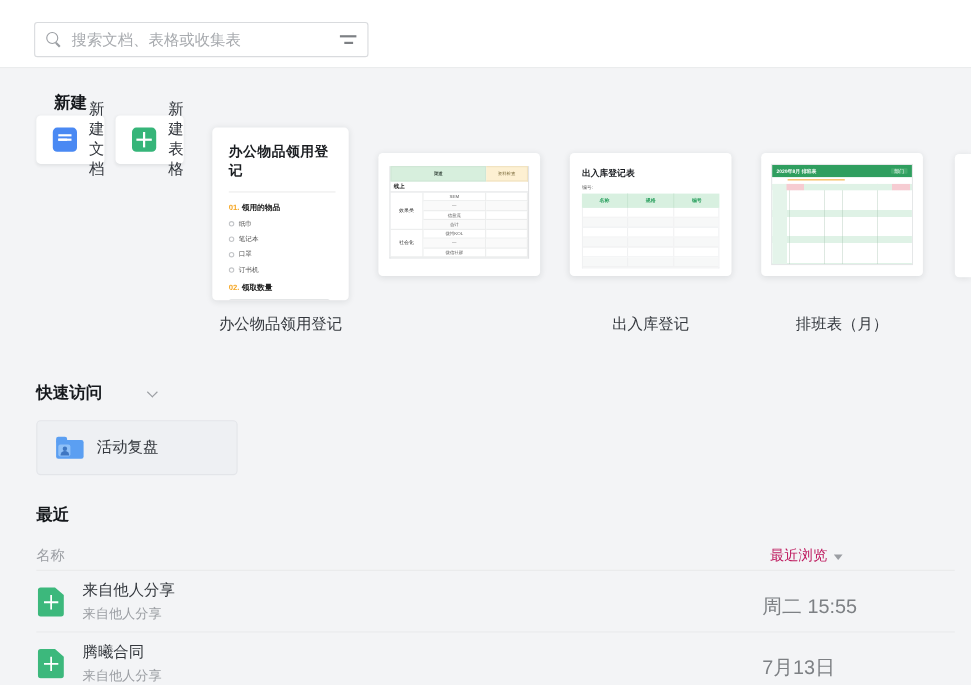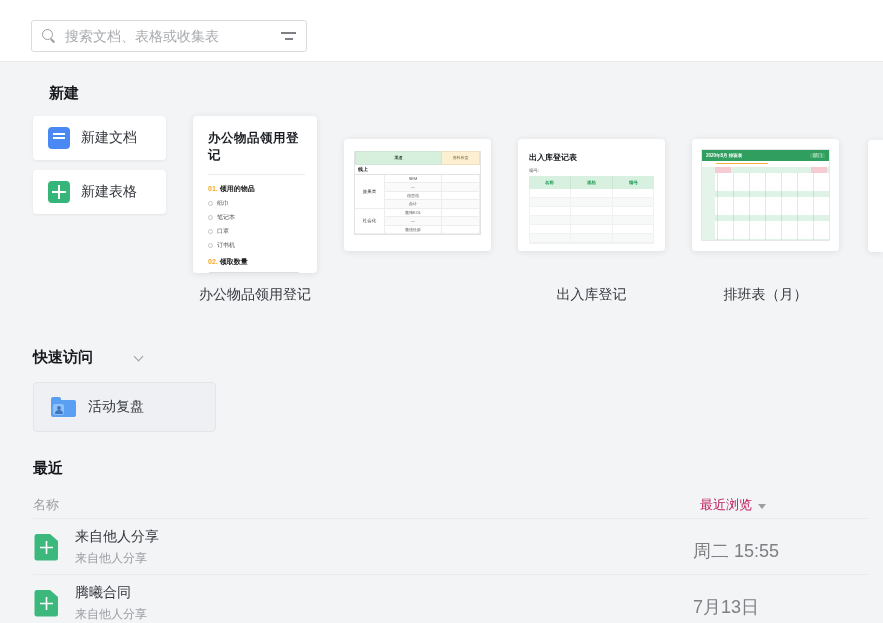--- a/index.html
+++ b/index.html
@@ -4,40 +4,40 @@
 <style>
   * { margin:0; padding:0; box-sizing:border-box; }
   html,body { width:883px; height:623px; }
   body {
     font-family:"Liberation Sans","DejaVu Sans",sans-serif;
     background:#f3f4f6; color:#33373d; position:relative; overflow:hidden;
   }
   
   .topbar { position:absolute; left:0; top:0; width:883px; height:62px;
     background:#ffffff; border-bottom:1px solid #e8eaec; }
-  .searchbox { position:absolute; left:31px; top:20px; width:276px; height:32px;
+  .searchbox { position:absolute; left:31px; top:20px; width:304px; height:32px;
     border:1px solid #d9dbde; border-radius:3px; background:#fff;
     display:flex; align-items:center; padding:0 10px; }
   .search-icon { width:14px; height:14px; position:relative; flex:0 0 auto; margin-right:9px; }
   .search-icon::before { content:""; position:absolute; left:0; top:0; width:9px; height:9px;
     border:1.5px solid #9b9ea3; border-radius:50%; }
   .search-icon::after { content:""; position:absolute; left:9px; top:9px; width:5px; height:1.5px;
     background:#9b9ea3; transform:rotate(45deg); transform-origin:left center; }
   .search-input { flex:1; border:none; outline:none; font-size:14px; color:#33373d;
     font-family:inherit; background:transparent; }
   .search-input::placeholder { color:#a8abaf; }
   .filter-icon { width:15px; height:10px; position:relative; flex:0 0 auto; }
   .filter-icon::before { content:""; position:absolute; left:0; top:1px; width:15px; height:1.6px; background:#7d8084; }
   .filter-icon::after { content:""; position:absolute; left:3.5px; top:7px; width:8px; height:1.6px; background:#7d8084; }
 
   .h-section { position:absolute; font-size:15px; font-weight:bold; color:#15181c; }
 
   
-  .new-col { position:absolute; left:33px; top:116px; width:133px; display:flex;
-    flex-direction:column; gap:10px; }
+  .new-col { position:absolute; left:33px; top:105px; width:133px; display:flex;
+    flex-direction:row; gap:10px; }
   .new-btn { height:44px; background:#fff; border-radius:4px;
     box-shadow:0 1px 3px rgba(31,35,41,0.08); display:flex; align-items:center;
     padding-left:15px; cursor:pointer; }
   .new-btn .nb-icon { width:22px; height:22px; border-radius:4px; margin-right:11px;
     position:relative; flex:0 0 auto; }
   .nb-icon.doc { background:#4a89f3; }
   .nb-icon.doc::before { content:""; position:absolute; left:5px; top:6px; width:12px; height:2px;
     background:#fff; box-shadow:0 4px 0 #fff; }
   .nb-icon.doc::after { content:""; position:absolute; left:5px; top:10px; width:8px; height:2px; background:#fff; }
   .nb-icon.sheet { background:#36b579; }

